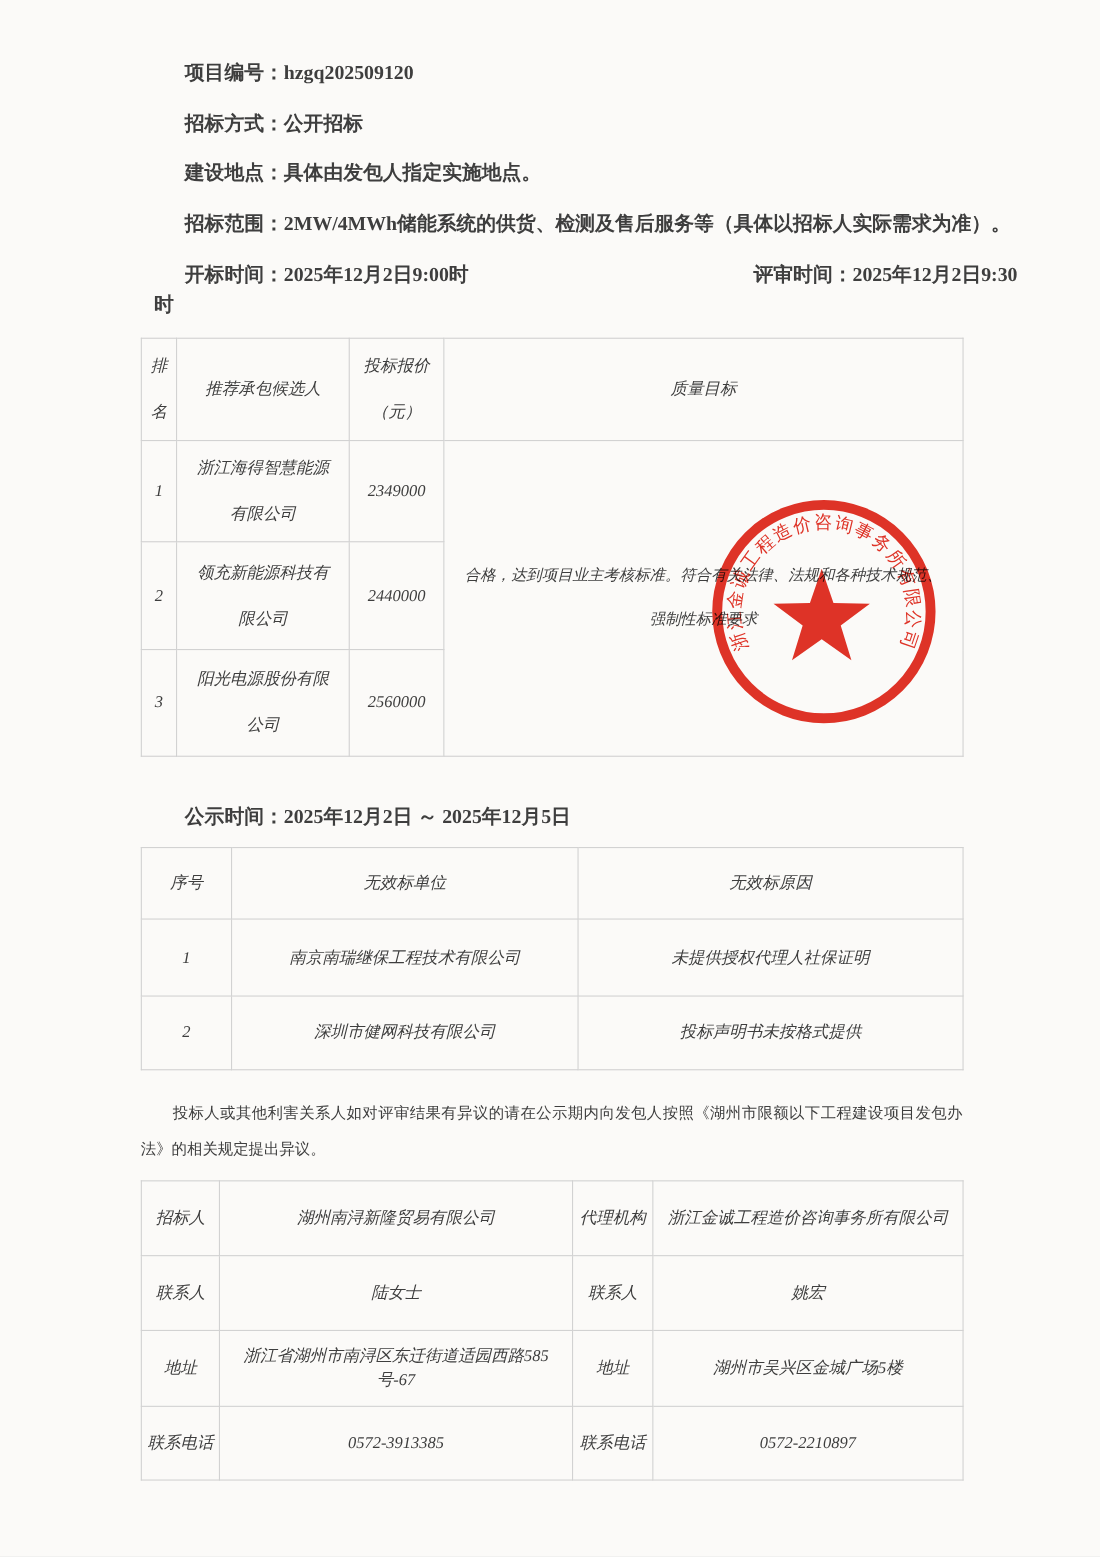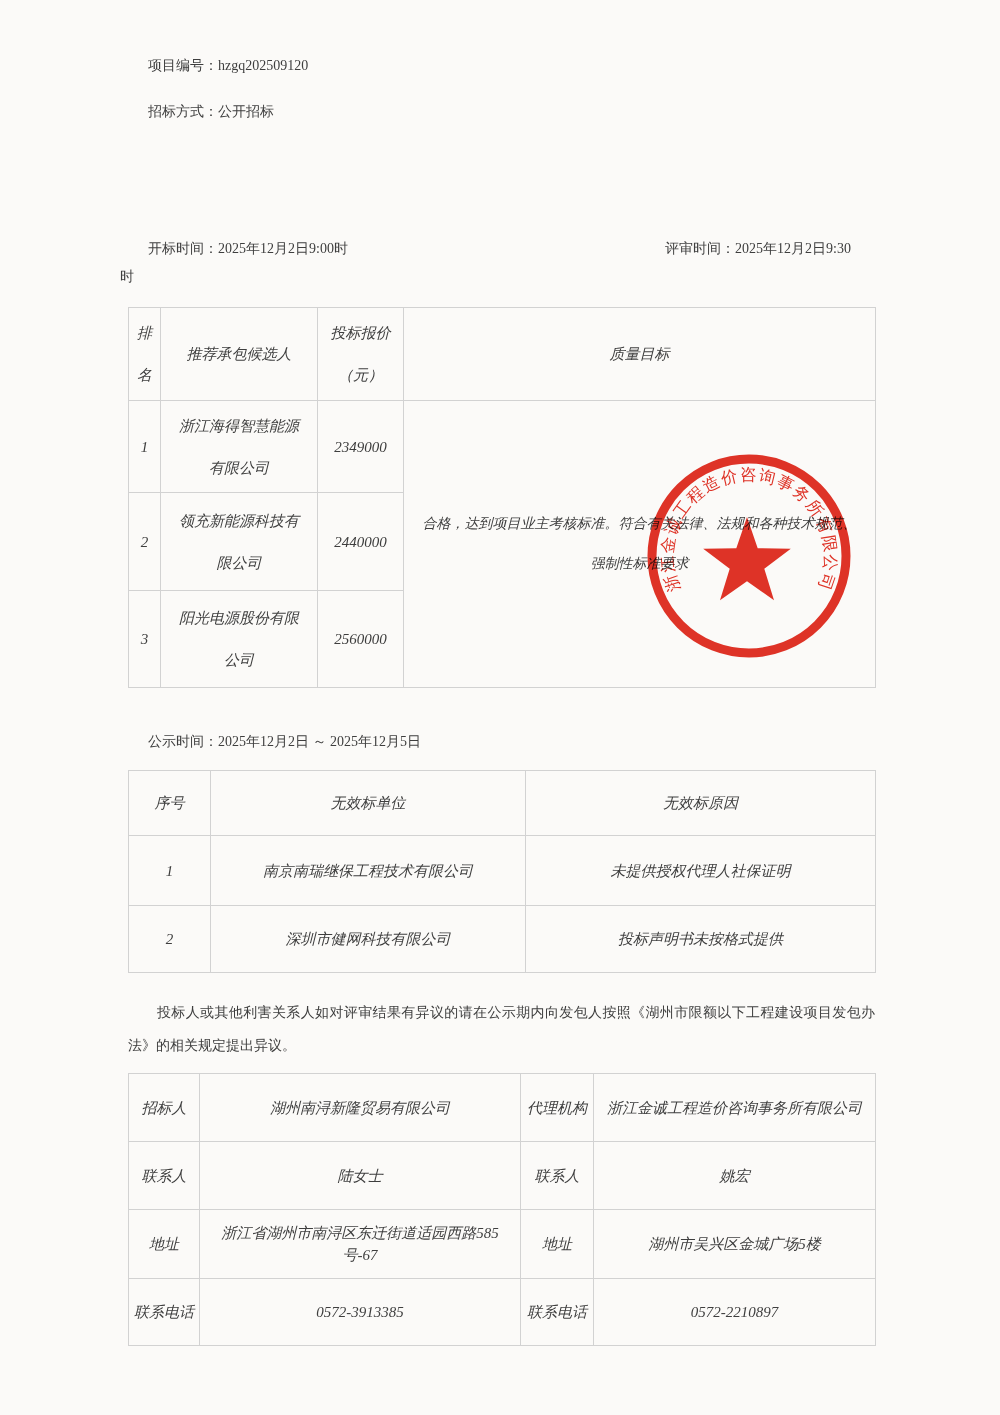--- a/index.html
+++ b/index.html
@@ -9,25 +9,26 @@
     width: 1000px;
     height: 1415px;
     margin: 0 auto;
     background: #fbfaf8;
     font-family: "Liberation Serif", "DejaVu Serif", serif;
     color: #3e3e3e;
     overflow: hidden;
   }
   .line {
     position: absolute;
-    left: 120px;
+    left: 140px;
     width: 747px;
-    font-size: 14px;
+    font-size: 18px;
     line-height: 20px;
     white-space: nowrap;
+    font-weight: bold;
   }
   .indent { padding-left: 28px; }
   .time-row .review { position: absolute; left: 545px; top: 0; }
   .objection {
     position: absolute;
     left: 128px;
     width: 747px;
     font-size: 14px;
     line-height: 33px;
     text-indent: 29px;
@@ -73,20 +74,26 @@
 </head>
 <body>
 
 <div class="page">
 
   <div class="line indent" style="top:56px">
     <span>项目编号：</span><span>hzgq202509120</span>
   </div>
   <div class="line indent" style="top:102px">
     <span>招标方式：</span><span>公开招标</span>
+  </div>
+  <div class="line indent" style="top:147px">
+    <span>建设地点：</span><span>具体由发包人指定实施地点。</span>
+  </div>
+  <div class="line indent" style="top:193px">
+    <span>招标范围：</span><span>2MW/4MWh储能系统的供货、检测及售后服务等（具体以招标人实际需求为准）。</span>
   </div>
 
   <div class="line indent time-row" style="top:239px">
     <span>开标时间：</span><span>2025年12月2日9:00时</span>
     <span class="review"><span>评审时间：</span><span>2025年12月2日9:30</span></span>
   </div>
   <div class="line" style="top:267px">时</div>
 
   <table class="t1" style="top:307px">
     <colgroup>

